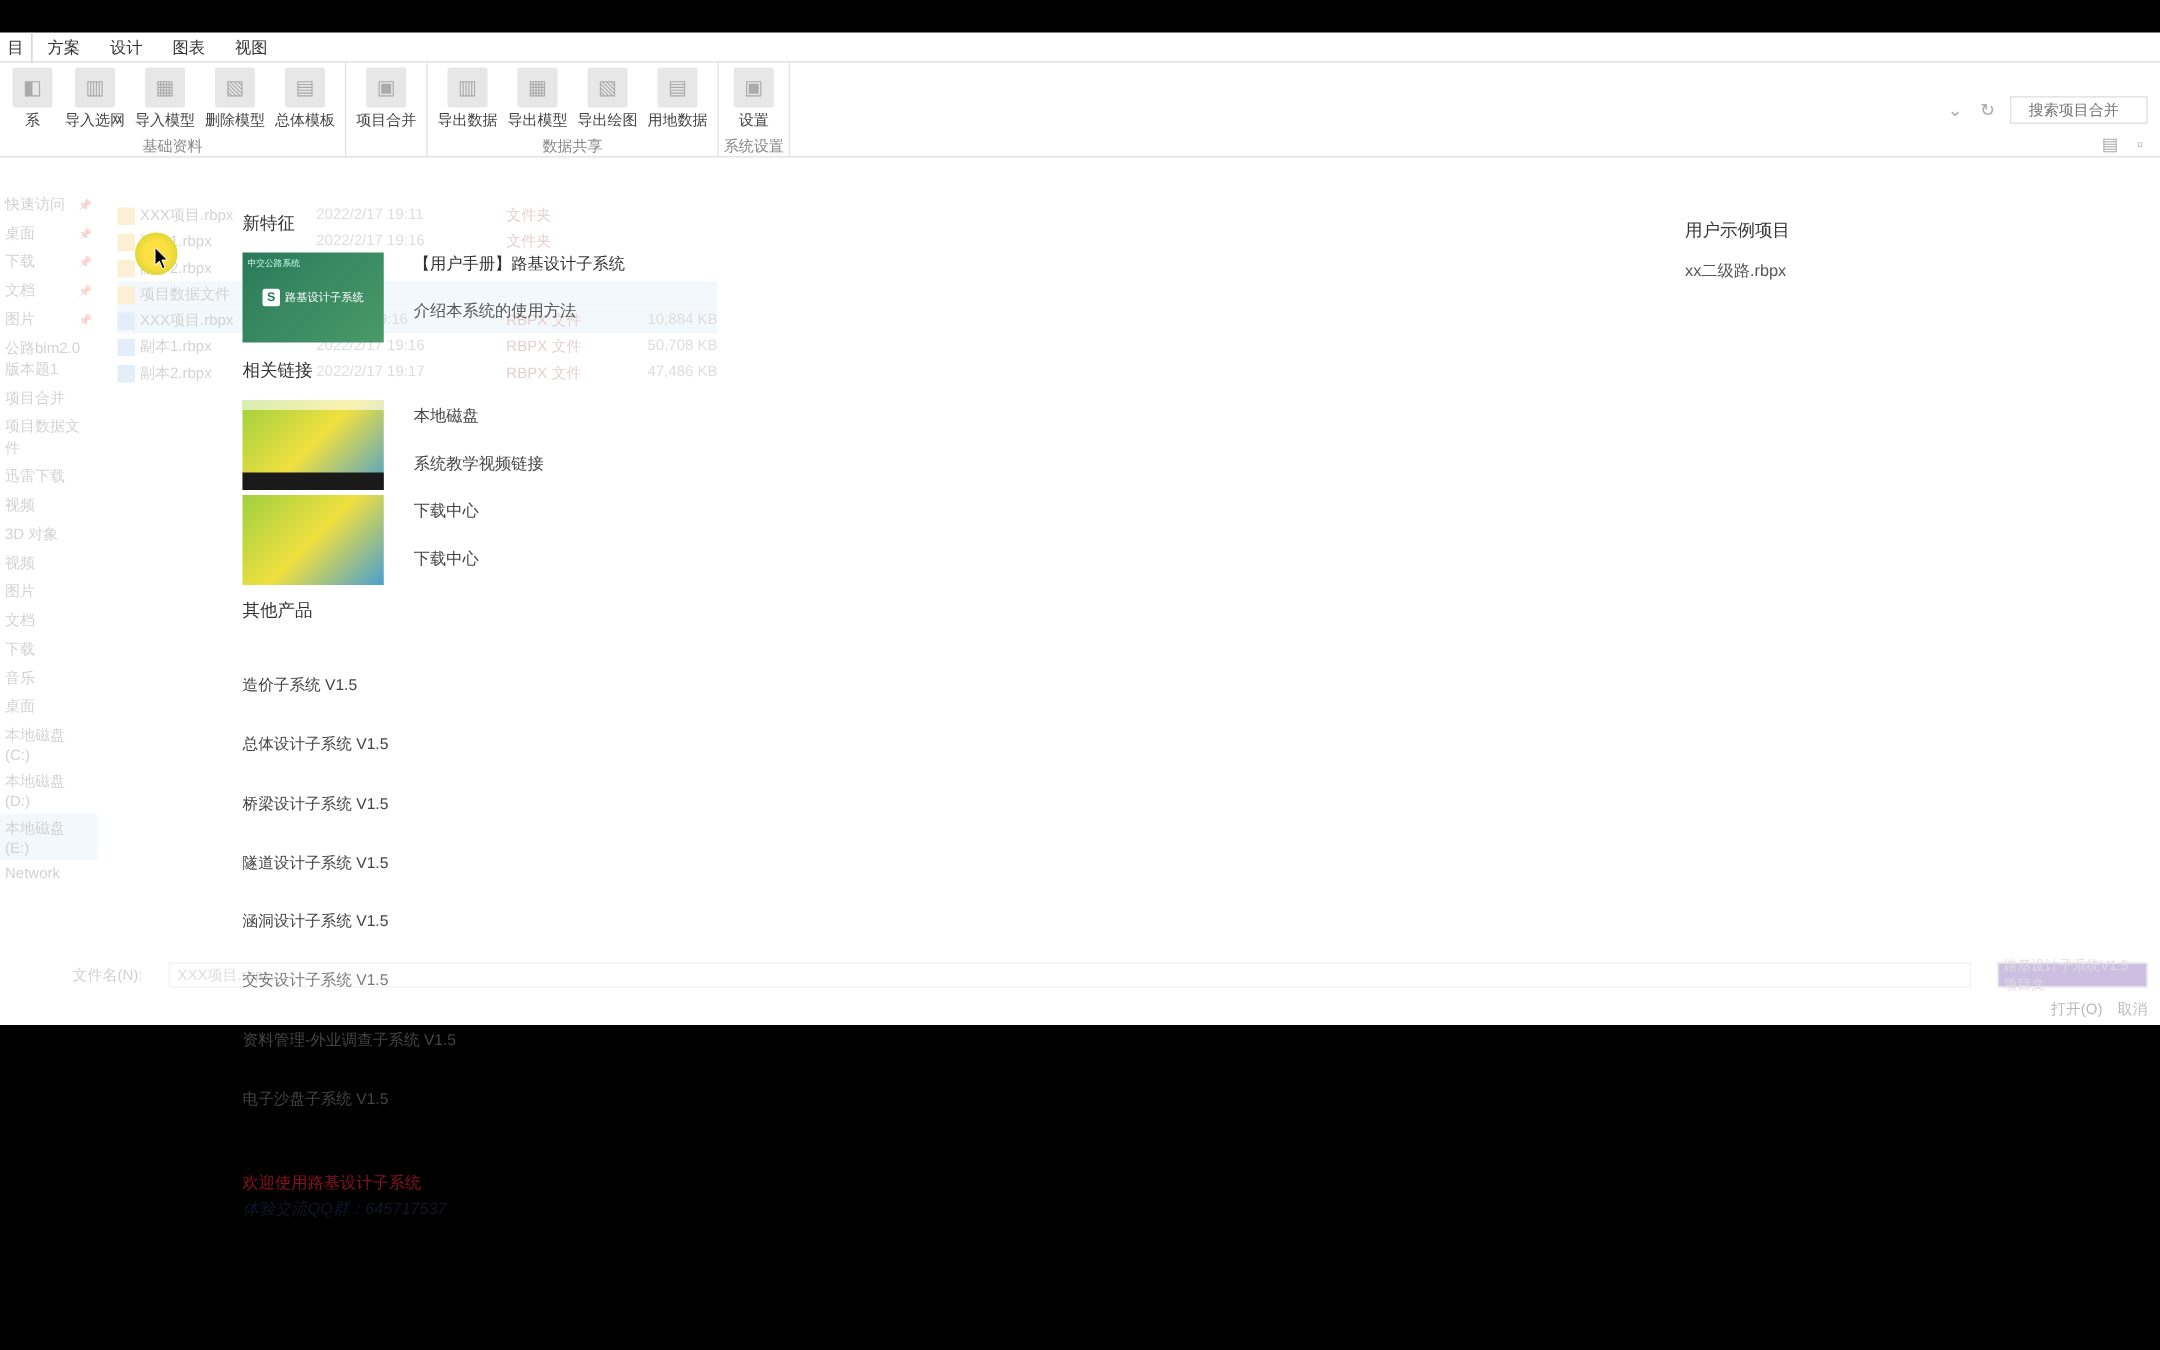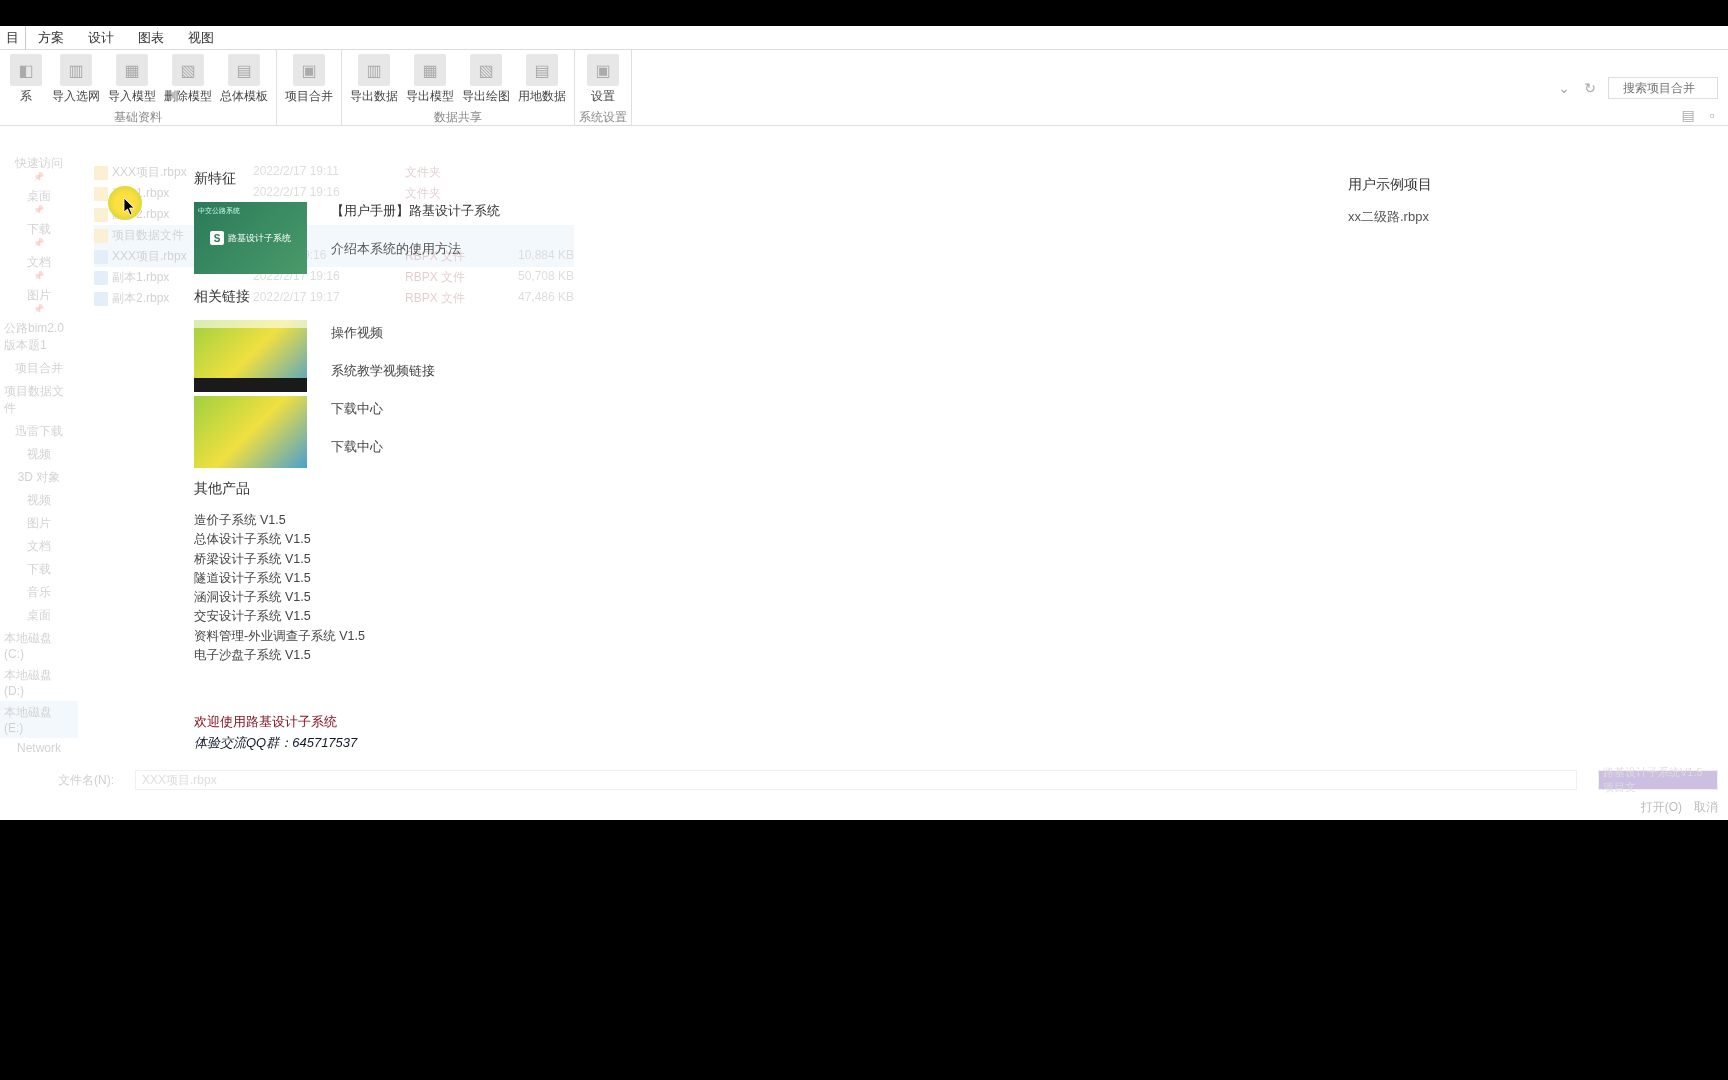--- a/index.html
+++ b/index.html
@@ -20,21 +20,21 @@
 .ribbon-btn .label { font-size: 12px; color: #444; white-space: nowrap; }
 .ribbon-group-label { font-size: 12px; color: #888; padding: 2px 0; }
 .ribbon-right { position: absolute; right: 10px; top: 0; height: 100%; display: flex; align-items: center; gap: 10px; }
 .search-box { width: 110px; height: 22px; border: 1px solid #ddd; font-size: 12px; padding: 0 14px; color: #aaa; }
 .small-ico { width: 16px; height: 16px; color: #aaa; font-size: 14px; display:flex; align-items:center; justify-content:center; }
 .ribbon-bottom-right { position: absolute; right: 8px; bottom: 2px; display: flex; gap: 8px; }
 
 
 .faded-layer { position: absolute; top: 126px; left: 0; right: 0; bottom: 48px; opacity: 0.22; pointer-events: none; font-size: 12px; color: #333; }
 .faded-sidebar { position: absolute; left: 0; top: 0; width: 78px; }
-.faded-sidebar .fs-item { padding: 3px 4px; display: flex; align-items: center; justify-content: space-between; flex-direction: column; }
+.faded-sidebar .fs-item { padding: 3px 4px; display: flex; align-items: center; justify-content: space-between; }
 .faded-sidebar .fs-item.sel { background: #cce4f7; }
 .faded-list { position: absolute; left: 94px; top: 10px; width: 480px; }
 .faded-list .fl-row { display: flex; padding: 2px 0; gap: 20px; }
 .faded-list .fl-row.sel { background: #cce4f7; }
 .faded-list .fn { width: 140px; display: flex; align-items: center; gap: 4px; }
 .faded-list .ico { width: 14px; height: 14px; background: #f0c040; border-radius: 1px; }
 .faded-list .ico.file { background: #8ab4e0; }
 .faded-list .dt { width: 120px; color: #666; }
 .faded-list .ty { width: 80px; color: #7f1d1d; margin-left: 13px; }
 .faded-list .sz { width: 70px; color: #666; text-align: right; }
@@ -55,21 +55,21 @@
 .feature-text .ft-title { color: #333; }
 .feature-text .ft-sub { color: #555; font-size: 13px; }
 
 .link-row { display: flex; align-items: flex-start; gap: 24px; margin-bottom: 4px; }
 .link-thumb { width: 113px; height: 72px; background: linear-gradient(135deg, #a0d040, #f0e040, #4aa0d0); position: relative; }
 .link-thumb.vid::after { content: ""; position: absolute; left: 0; right: 0; bottom: 0; height: 14px; background: #1a1a1a; }
 .link-thumb.vid::before { content: ""; position: absolute; left: 0; right: 0; top: 0; height: 8px; background: rgba(255,255,255,0.6); }
 .link-text { display: flex; flex-direction: column; gap: 20px; font-size: 13px; color: #444; padding-top: 4px; }
 
 .prod-list { display: flex; flex-direction: column; gap: 3px; font-size: 12.5px; color: #444; margin-top: 4px; }
-.prod-list .prod-item { line-height: 1.3; }
+.prod-list .prod-item { line-height: 1.3; margin-top: 28px; }
 
 .welcome { margin-top: 50px; font-size: 13px; }
 .welcome .w1 { color: #8a1020; }
 .welcome .w2 { color: #0f172a; margin-top: 3px; font-style: italic; }
 
 .user-samples .sample-item { font-size: 13px; color: #555; margin-top: 2px; }
 
 
 .bottom-bar { position: absolute; left: 0; right: 0; bottom: 28px; height: 24px; display: flex; align-items: center; font-size: 12px; opacity: 0.28; gap: 21px; padding: 0 10px 0 58px; }
 .bottom-bar .fn-label { color: #555; }
@@ -328,21 +328,21 @@
         <div class="feature-text">
           <div class="ft-title">【用户手册】路基设计子系统</div>
           <div class="ft-sub">介绍本系统的使用方法</div>
         </div>
       </div>
 
       <div class="section-title">相关链接</div>
       <div class="link-row">
         <div class="link-thumb vid"></div>
         <div class="link-text">
-          <div>操作视频</div>
+          <div>本地磁盘</div>
           <div>系统教学视频链接</div>
         </div>
       </div>
       <div class="link-row">
         <div class="link-thumb"></div>
         <div class="link-text">
           <div>下载中心</div>
           <div>下载中心</div>
         </div>
       </div>

